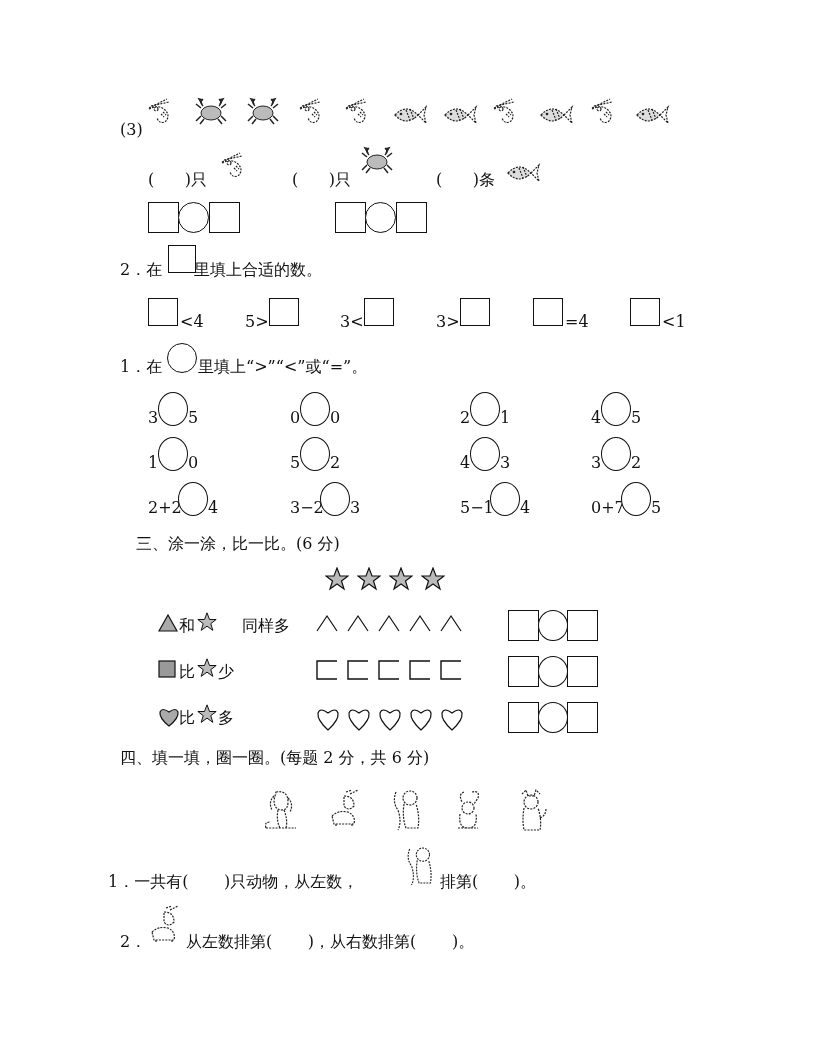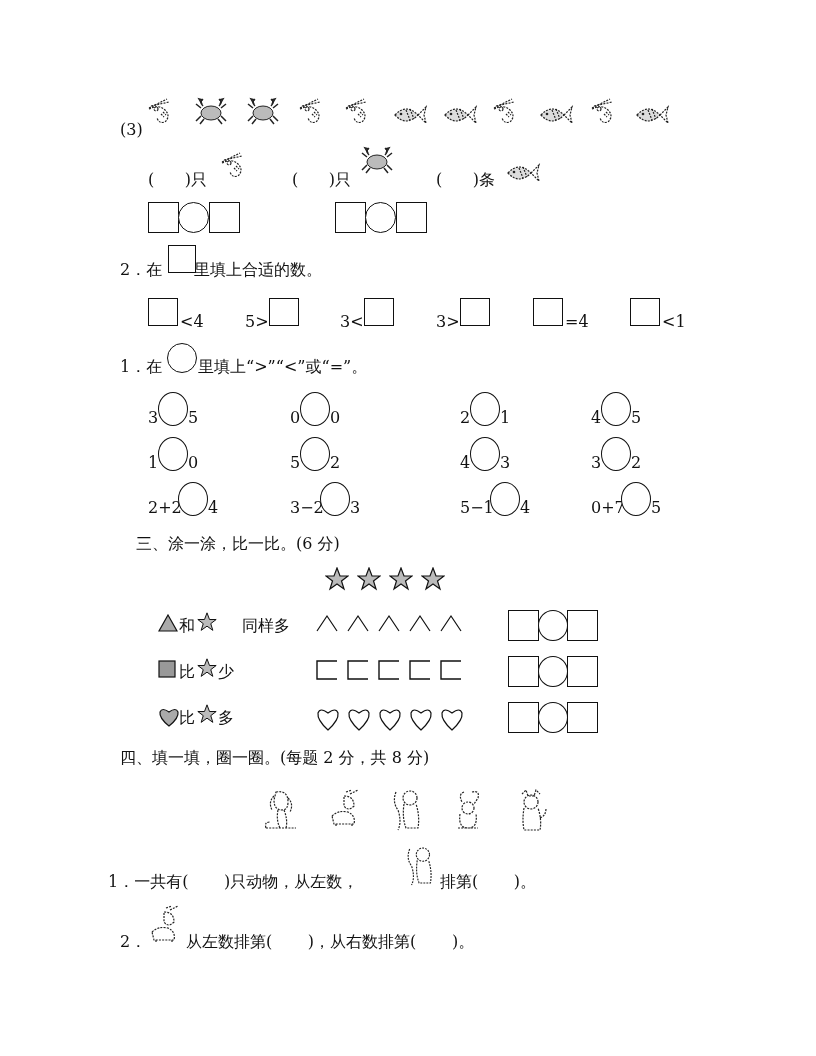--- a/index.html
+++ b/index.html
@@ -347,21 +347,21 @@
     <div class="pic" style="left: 440px; top: 706px;">
       <svg width="24" height="26" viewBox="0 0 24 26">
         <path d="M12 24 Q1 14 2 7 Q4 1 12 7 Q20 1 22 7 Q23 14 12 24 Z" fill="none" stroke="#111" stroke-width="1.2"></path>
       </svg>
     </div>
     <div class="box" style="left: 508px; top: 702px; width: 31px; height: 31px;"></div>
     <div class="circ" style="left: 538px; top: 702px; width: 30px; height: 31px;"></div>
     <div class="box" style="left: 567px; top: 702px; width: 31px; height: 31px;"></div>
   </div>
 
-<div class="abs t" style="left:120px;top:748px;">四、填一填，圈一圈。(每题 2 分，共 8 分)</div>
+<div class="abs t" style="left:120px;top:748px;">四、填一填，圈一圈。(每题 2 分，共 6 分)</div>
 <div id="animals">
     <div class="pic" style="left: 262px; top: 788px;">
       <svg width="40" height="44" viewBox="0 0 40 44">
         <path d="M14 4 Q26 2 26 14 Q26 22 20 22 Q12 22 12 12 Z" stroke="#222" fill="none" stroke-width="1.2" stroke-dasharray="2 1.2"></path>
         <path d="M12 8 Q6 14 10 22 M26 10 Q32 16 28 24" stroke="#222" fill="none" stroke-width="1.2" stroke-dasharray="2 1.2"></path>
         <path d="M16 22 Q14 32 18 40 M22 22 Q26 32 24 40 M4 40 L34 40 M4 40 Q2 34 8 34" stroke="#222" fill="none" stroke-width="1.2" stroke-dasharray="2 1.2"></path>
       </svg>
     </div>
     <div class="pic" style="left: 328px; top: 788px;">
       <svg width="36" height="40" viewBox="0 0 36 40">

